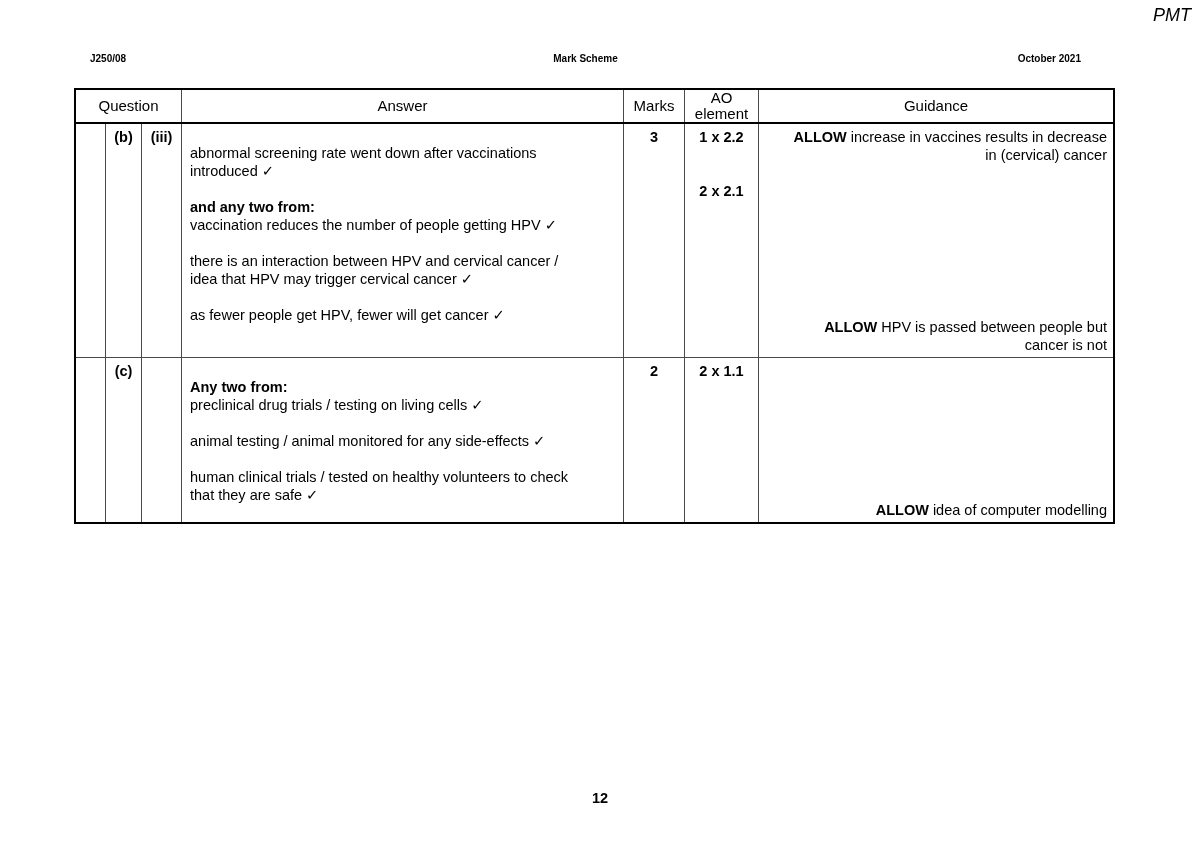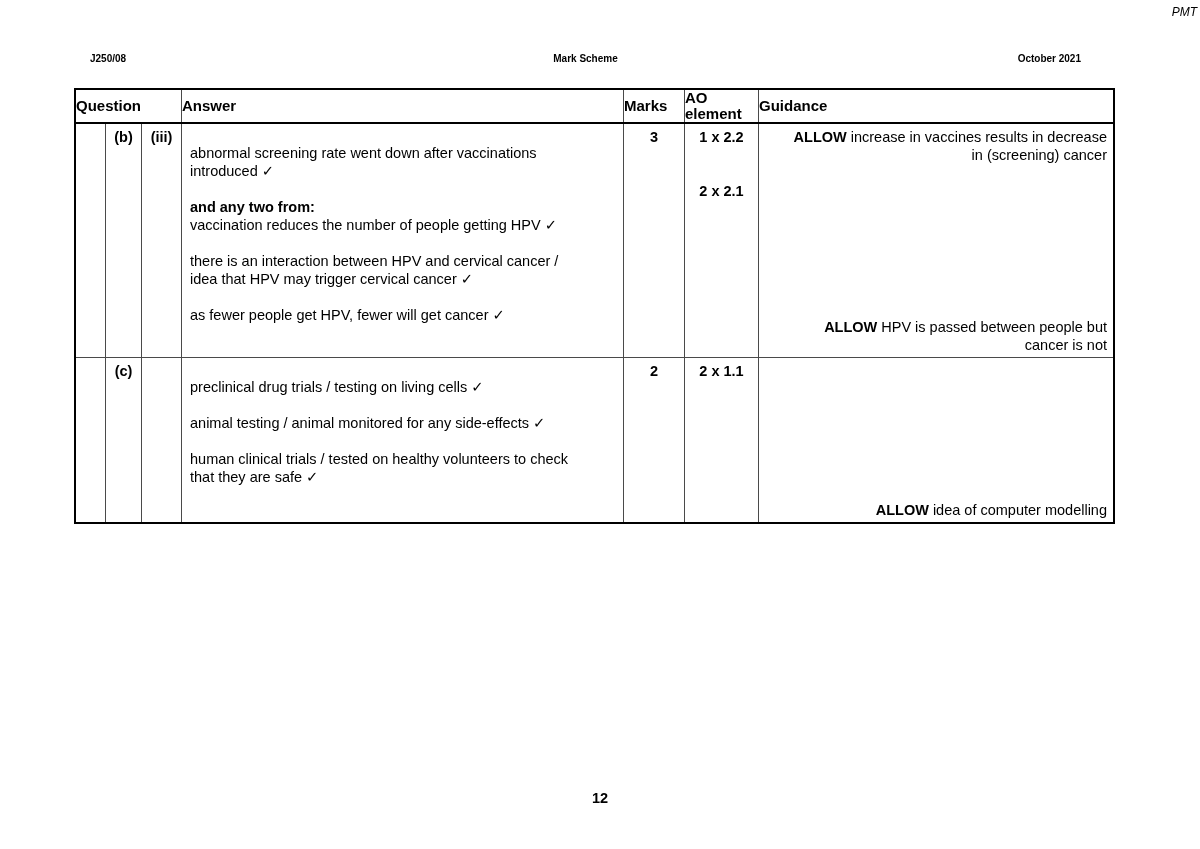--- a/index.html
+++ b/index.html
@@ -6,22 +6,22 @@
   html, body {
     width: 1200px; height: 849px;
     background: #ffffff; color: #000;
     font-family: "Liberation Sans", sans-serif;
     overflow: hidden;
   }
   .page { position: relative; width: 1200px; height: 849px; background: #fff; }
 
   
   .watermark {
-    position: absolute; top: 5px; right: 3px;
-    font-size: 12px; font-style: italic; font-weight: 400;
+    position: absolute; top: 5px; right: 9px;
+    font-size: 18px; font-style: italic; font-weight: 400;
   }
 
   
   .doc-header {
     position: absolute; top: 53px; left: 90px; width: 991px; height: 18px;
     font-size: 10px; font-weight: bold;
   }
   .doc-code  { position: absolute; left: 0; top: 0; }
   .doc-title { position: absolute; left: 50%; top: 0; transform: translateX(-50%); white-space: nowrap; }
   .doc-date  { position: absolute; right: 0; top: 0; }
@@ -31,22 +31,22 @@
     position: absolute; left: 74px; top: 88px;
     width: 1041px; border: 2px solid #000; background: #fff;
   }
   .tr { display: flex; width: 100%; }
   .cell { border-right: 1px solid #4a4a4a; overflow: hidden; }
   .cell:last-child { border-right: none; }
 
   
   .tr.thead { height: 34px; border-bottom: 2px solid #000; }
   .tr.thead .cell {
-    display: flex; flex-direction: column; align-items: flex-start; justify-content: center;
-    font-weight: bold; font-size: 15px; line-height: 16px; text-align: center;
+    display: flex; flex-direction: column; align-items: center; justify-content: center;
+    font-weight: normal; font-size: 15px; line-height: 16px; text-align: center;
   }
 
   
   .w-q     { width: 106px; }
   .w-q1    { width: 30px; }
   .w-q2    { width: 36px; }
   .w-q3    { width: 40px; }
   .w-ans   { width: 442px; }
   .w-marks { width: 61px; }
   .w-ao    { width: 74px; }
@@ -144,36 +144,37 @@
       <div class="cell w-marks marks-cell">3</div>
 
       <div class="cell w-ao ao-cell">
         <span class="ao-item">1 x 2.2</span>
         <span class="ao-item">2 x 2.1</span>
       </div>
 
       <div class="cell w-guid guidance-cell">
         <div class="g-top">
           <span class="gl"><b class="kw">ALLOW</b><span>increase in vaccines results in decrease</span></span>
-          <span class="gl">in (screening) cancer</span>
+          <span class="gl">in (cervical) cancer</span>
         </div>
         <div class="g-bottom">
           <span class="gl"><b class="kw">ALLOW</b><span>HPV is passed between people but</span></span>
           <span class="gl">cancer is not</span>
         </div>
       </div>
     </div>
 
     <div class="tr row-1">
       <div class="cell w-q1 qcell"></div>
       <div class="cell w-q2 qcell">(c)</div>
       <div class="cell w-q3 qcell"></div>
 
       <div class="cell w-ans answer-cell">
         <div class="blk">
+          <span class="ln bold">Any two from:</span>
           <span class="ln">preclinical drug trials / testing on living cells ✓</span>
         </div>
         <div class="blk">
           <span class="ln">animal testing / animal monitored for any side-effects ✓</span>
         </div>
         <div class="blk">
           <span class="ln">human clinical trials / tested on healthy volunteers to check</span>
           <span class="ln">that they are safe ✓</span>
         </div>
       </div>

